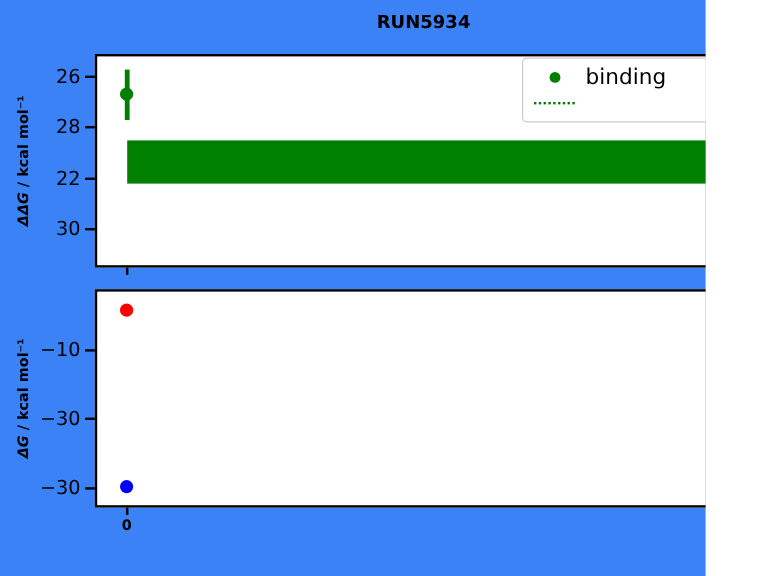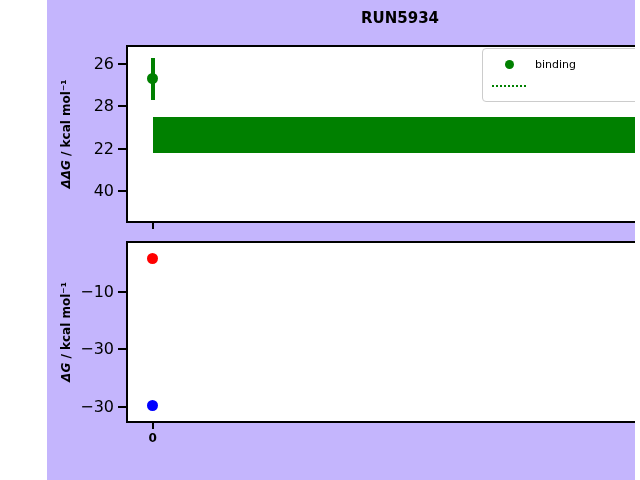--- a/index.html
+++ b/index.html
@@ -1,18 +1,18 @@
 <!DOCTYPE html>
 <html><head>
 <meta charset="utf-8">
 <style>
   html,body{margin:0;padding:0;background:#fff;}
   .fig{
-    position:relative;width:588px;height:480px;background:#c4b5fd;
-    font-family:"DejaVu Sans", sans-serif;color:#000;overflow:hidden;margin-left:47px;
+    position:relative;width:588px;height:480px;background:#3b82f6;
+    font-family:"DejaVu Sans", sans-serif;color:#000;overflow:hidden;
   }
   .chart-title{
     position:absolute;left:79px;top:9px;width:548px;text-align:center;
     font-size:15px;font-weight:bold;
   }
   .plot-area{
     position:absolute;border:2px solid #000;background:#fff;box-sizing:border-box;
   }
   #p1{left:79px;top:45px;width:548px;height:178px;}
   #p2{left:79px;top:241px;width:548px;height:182px;}
@@ -34,21 +34,21 @@
     position:absolute;width:24px;text-align:center;
     font-size:12px;font-weight:bold;line-height:16px;
   }
   .tick-mark{position:absolute;background:#000;}
   .pt{position:absolute;border-radius:50%;}
   .errbar{position:absolute;}
   .band{position:absolute;}
   .legend{
     position:absolute;background:rgba(255,255,255,0.85);
     border:1px solid #cccccc;border-radius:4px;padding:4px 8px;
-    font-size:11px;line-height:21px;
+    font-size:18px;line-height:21px;
   }
   #p1 .legend{top:1px;right:4px;width:168px;}
   #p2 .legend{top:65px;right:5px;width:96px;}
   .legend-row{display:flex;align-items:center;height:22px;}
   .lg-marker{width:36px;display:flex;justify-content:center;align-items:center;flex:0 0 36px;}
   #p2 .lg-marker{width:28px;flex:0 0 28px;}
   .lg-dot{width:9px;height:9px;border-radius:50%;}
   .lg-dotted{width:34px;height:0;border-top:2px dotted #008000;}
   .lg-label{margin-left:8px;white-space:nowrap;}
 </style>
@@ -70,21 +70,21 @@
           </span>
         <span class="lg-label">binding</span>
       </div>
       <div class="legend-row">
         <span class="lg-marker">
             <span class="lg-dotted" style="border-top-color: rgb(0, 128, 0);"></span>
           </span>
       </div>
     </div>
   <div class="tick-mark" style="left: -10px; width: 8px; top: 143.293px; height: 2px;"></div>
-      <div class="ytick-label" style="top: 136.293px;">40</div>
+      <div class="ytick-label" style="top: 136.293px;">30</div>
       <div class="tick-mark" style="left: -10px; width: 8px; top: 100.854px; height: 2px;"></div>
       <div class="ytick-label" style="top: 93.8537px;">22</div>
       <div class="tick-mark" style="left: -10px; width: 8px; top: 58.4146px; height: 2px;"></div>
       <div class="ytick-label" style="top: 51.4146px;">28</div>
       <div class="tick-mark" style="left: -10px; width: 8px; top: 15.9756px; height: 2px;"></div>
       <div class="ytick-label" style="top: 8.97561px;">26</div>
       <div class="tick-mark" style="top: 176px; height: 6px; left: 23.7273px; width: 2px;"></div>
       <div class="tick-mark" style="top: 176px; height: 6px; left: 518.273px; width: 2px;"></div>
       <div class="errbar" style="left: 22.7273px; width: 4px; top: 10.6098px; height: 42.439px; background: rgb(0, 128, 0);"></div>
       <div class="pt" style="left: 19.2273px; top: 26.3293px; width: 11px; height: 11px; background: rgb(0, 128, 0);"></div>

